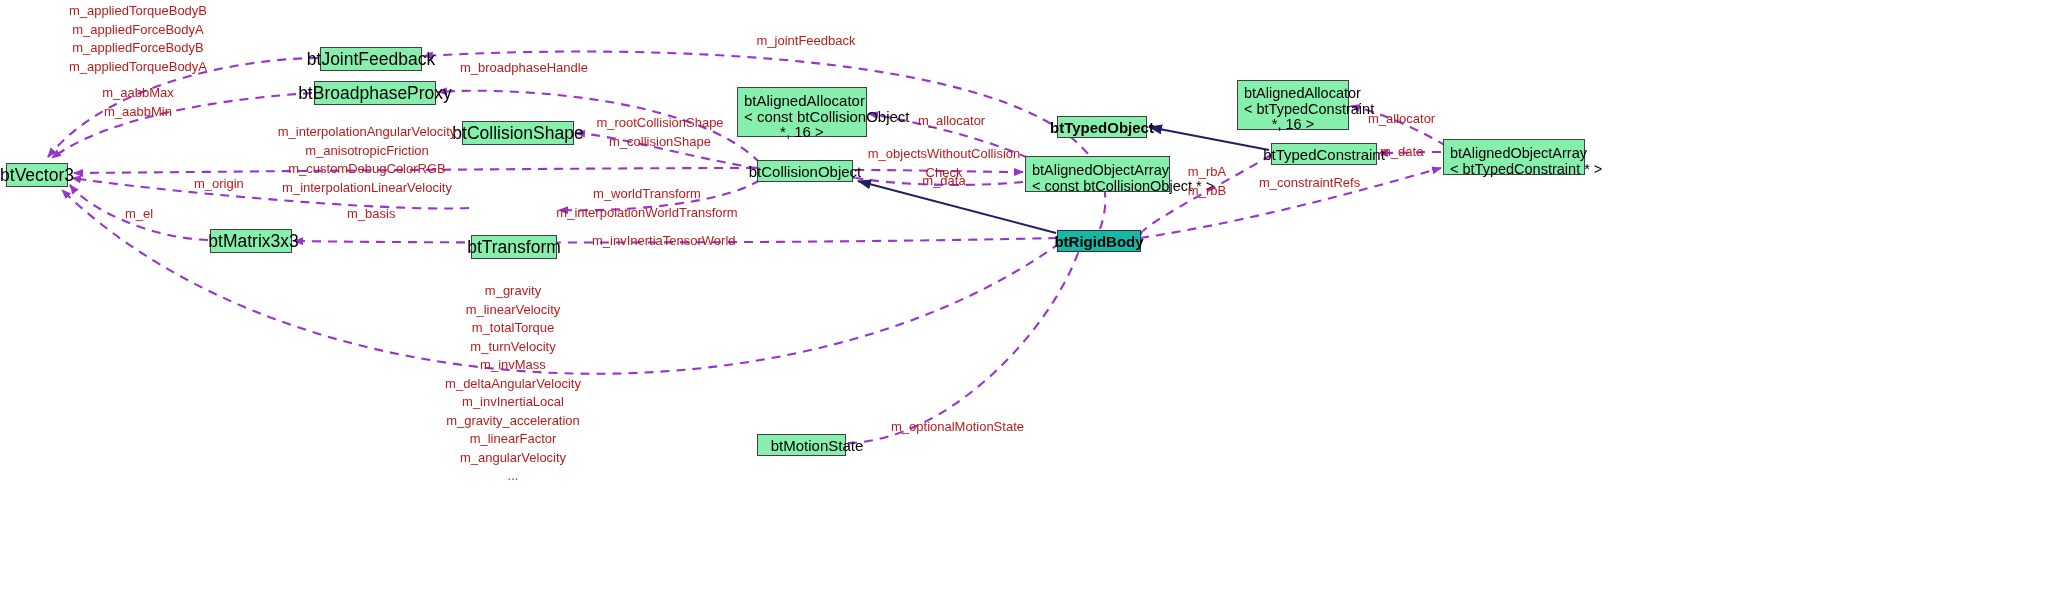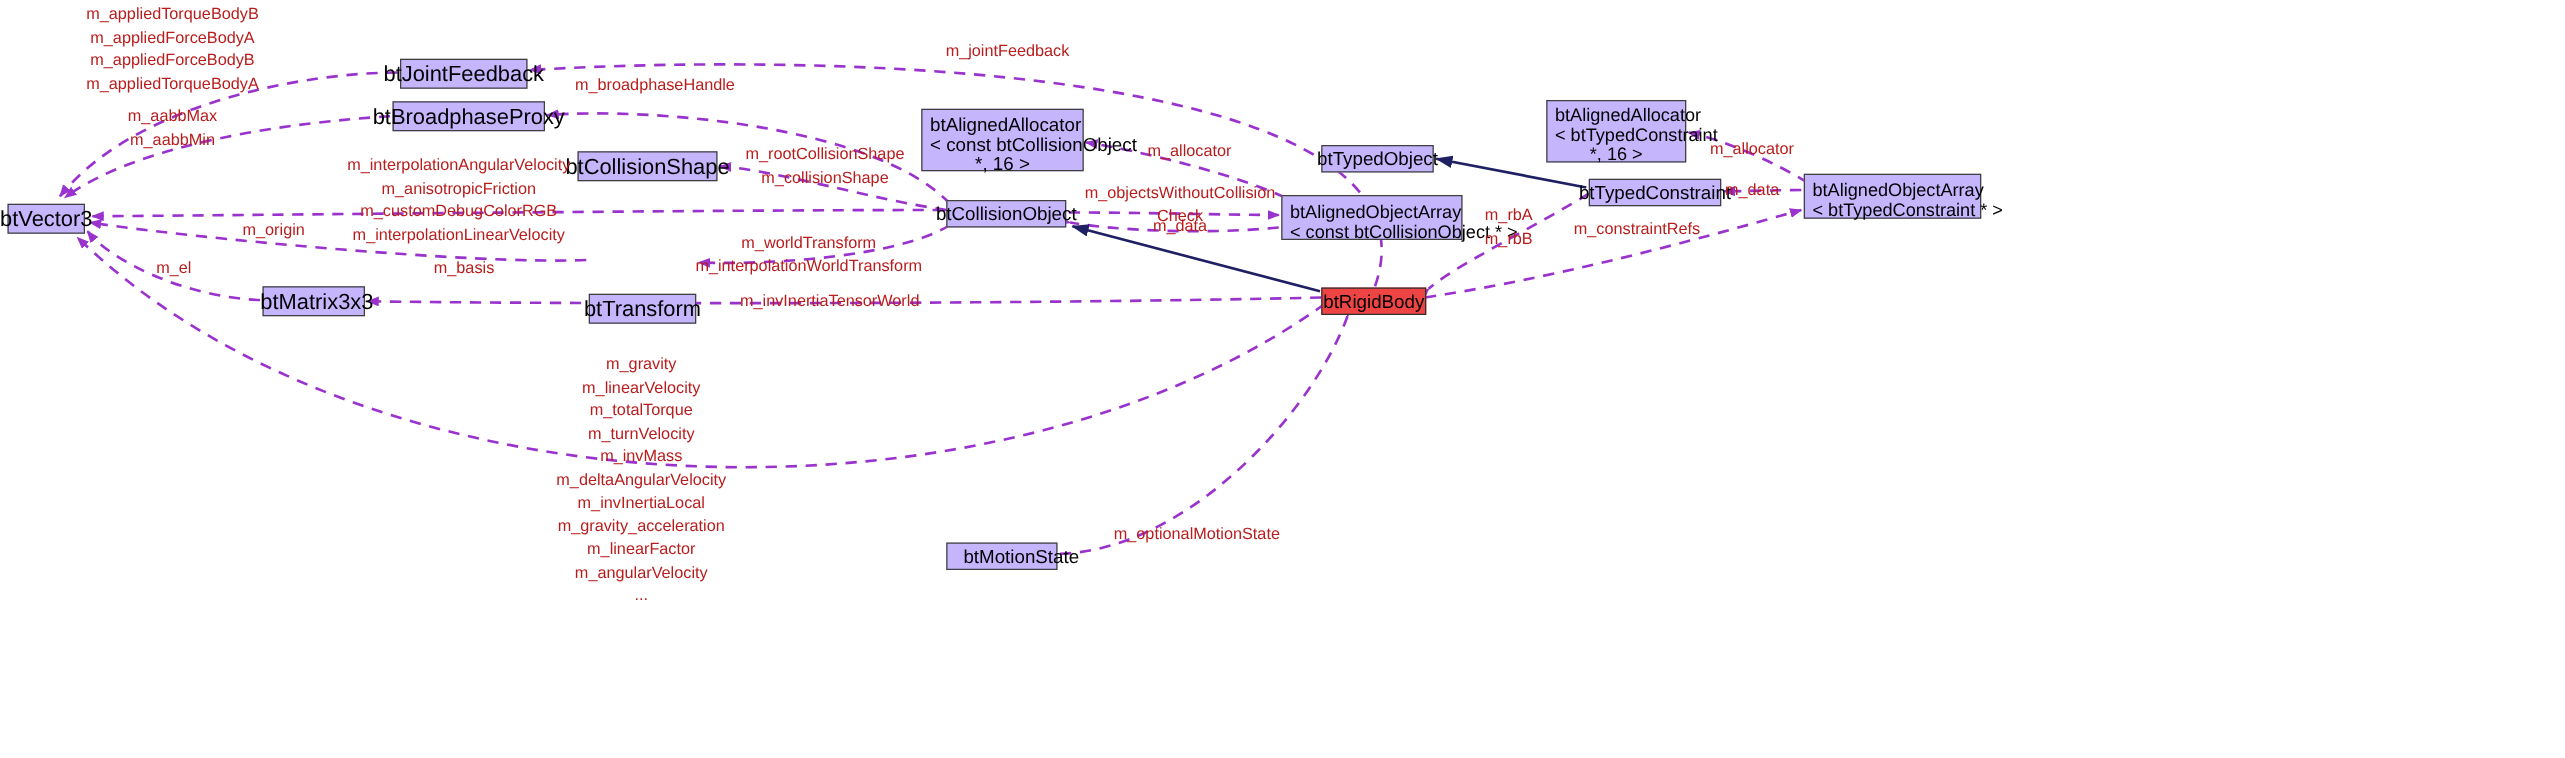--- a/index.html
+++ b/index.html
@@ -1,25 +1,25 @@
 <!DOCTYPE html>
 <html><head>
 <meta charset="utf-8">
 <style>
   html,body{margin:0;padding:0;background:#ffffff;}
   body{width:2052px;height:606px;position:relative;overflow:hidden;
        font-family:"Liberation Sans","DejaVu Sans",sans-serif;}
   #stage{position:absolute;left:0;top:0;width:2052px;height:606px;}
   svg#edges{position:absolute;left:0;top:0;width:2052px;height:606px;}
   .node{position:absolute;box-sizing:border-box;border:1.4px solid #404040;
-        background:#c4b5fd;color:#000000;font-size:17.5px;line-height:19px;
+        background:#86efac;color:#000000;font-size:17.5px;line-height:19px;
         text-align:center;display:flex;align-items:center;justify-content:center;
         padding:2px 6px;white-space:pre;}
   .node.multi{display:block;padding-top:5px;}
-  .node.hl{background:#ef4444;border-color:#303030;}
+  .node.hl{background:#14b8a6;border-color:#303030;font-weight:bold;}
   .lbl{position:absolute;color:#b91c1c;font-size:13px;line-height:18.5px;
        white-space:pre;text-align:center;}
   .lbl.c{transform:translateX(-50%);}
 </style>
 </head>
 <body>
 
 <div id="stage">
 
   <svg id="edges" viewBox="0 0 2052 606" xmlns="http://www.w3.org/2000/svg">
@@ -89,21 +89,21 @@
   <div class="node" style="left:314px;top:81px;width:122px;height:24px;"><span>btBroadphaseProxy</span></div>
   <div class="node" style="left:462px;top:121px;width:112px;height:24px;"><span>btCollisionShape</span></div>
   <div class="node" style="left:471px;top:198px;width:86px;height:24px;margin-top:37px;"><span>btTransform</span></div>
   <div class="node" style="left:210px;top:229px;width:82px;height:24px;padding-left:11px;"><span>btMatrix3x3</span></div>
   <div class="node multi" style="left:737px;top:87px;width:130px;height:50px;font-size:15px;line-height:15.5px;"><span>btAlignedAllocator
 &lt; const btCollisionObject
 *, 16 &gt;</span></div>
   <div class="node" style="left:757px;top:160px;width:96px;height:22px;font-size:15px;"><span>btCollisionObject</span></div>
   <div class="node multi" style="left:1025px;top:156px;width:145px;height:36px;font-size:14.5px;line-height:16px;text-align:left;padding-left:6px;"><span>btAlignedObjectArray
 &lt; const btCollisionObject * &gt;</span></div>
-  <div class="node" style="left:1057px;top:116px;width:90px;height:22px;font-size:15px;"><span>btTypedObject</span></div>
+  <div class="node" style="left:1057px;top:116px;width:90px;height:22px;font-size:15px;font-weight:bold;"><span>btTypedObject</span></div>
   <div class="node multi" style="left:1237px;top:80px;width:112px;height:50px;font-size:14.5px;line-height:15.5px;"><span>btAlignedAllocator
 &lt; btTypedConstraint
 *, 16 &gt;</span></div>
   <div class="node" style="left:1271px;top:143px;width:106px;height:22px;font-size:15px;"><span>btTypedConstraint</span></div>
   <div class="node multi" style="left:1443px;top:139px;width:142px;height:36px;font-size:14.5px;line-height:16px;text-align:left;padding-left:6px;"><span>btAlignedObjectArray
 &lt; btTypedConstraint * &gt;</span></div>
   <div class="node hl" style="left:1057px;top:230px;width:84px;height:22px;font-size:15px;"><span>btRigidBody</span></div>
   <div class="node" style="left:757px;top:434px;width:89px;height:22px;font-size:15px;padding-left:37px;"><span>btMotionState</span></div>
 
   <div class="lbl c" style="left:138px;top:2px;">m_appliedTorqueBodyB

